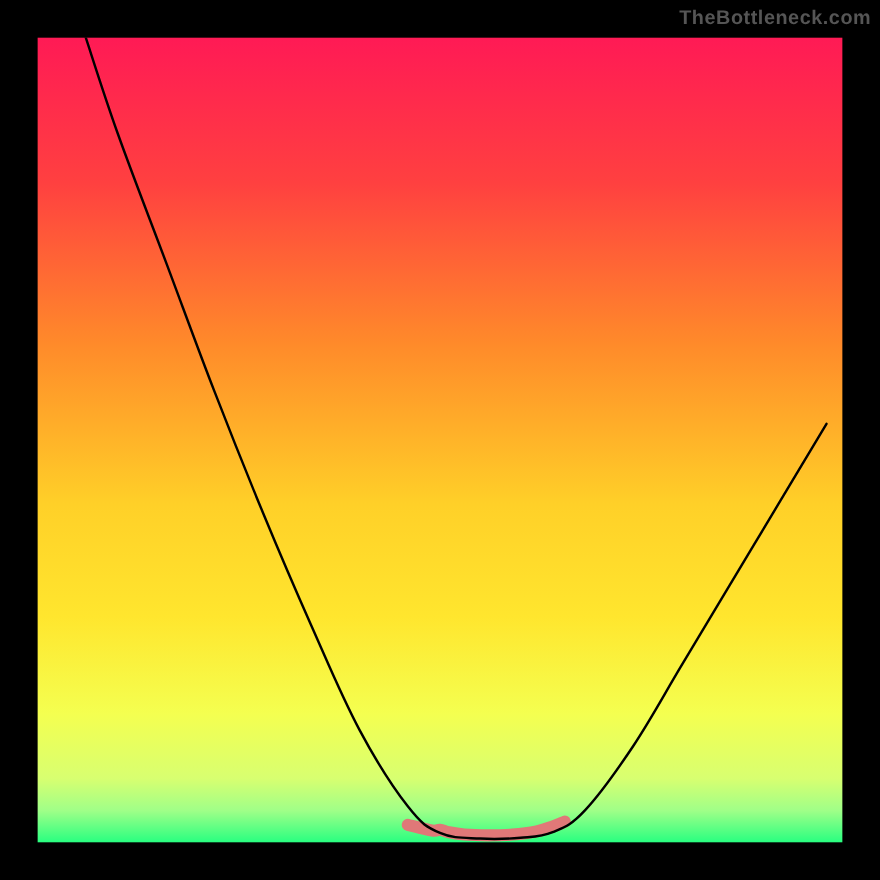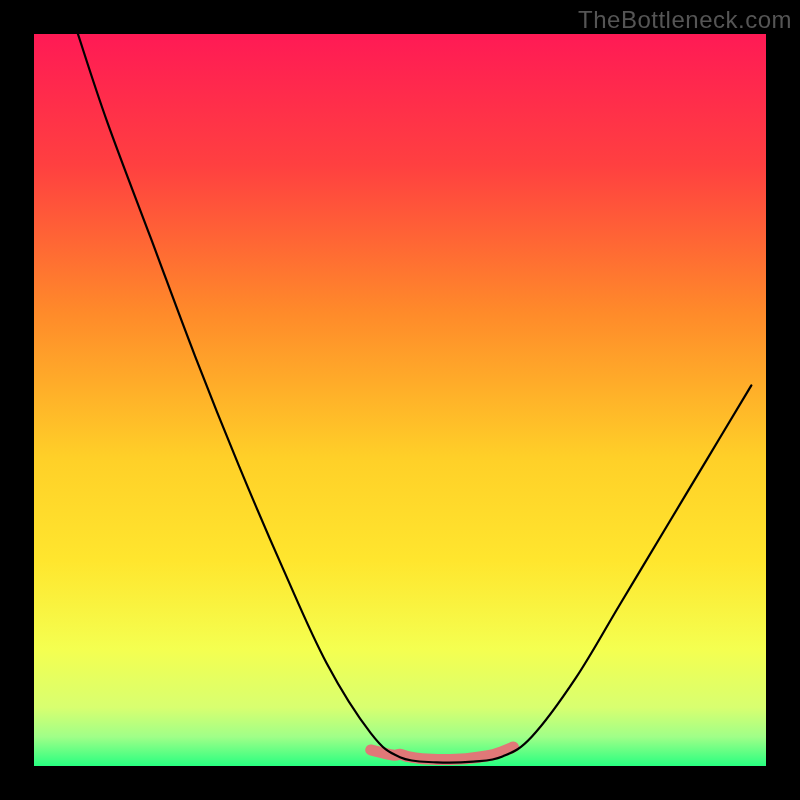--- a/index.html
+++ b/index.html
@@ -24,22 +24,22 @@
     left: 0;
     top: 0;
     width: 100%;
     height: 100%;
   }
   .watermark {
     position: absolute;
     top: 6px;
     right: 8px;
     color: #555;
-    font-size: 24px;
-    font-weight: 400;
+    font-size: 18px;
+    font-weight: 700;
     letter-spacing: 0.5px;
   }
   svg {
     position: absolute;
     left: 0;
     top: 0;
   }
 </style>
 </head>
 <body>

